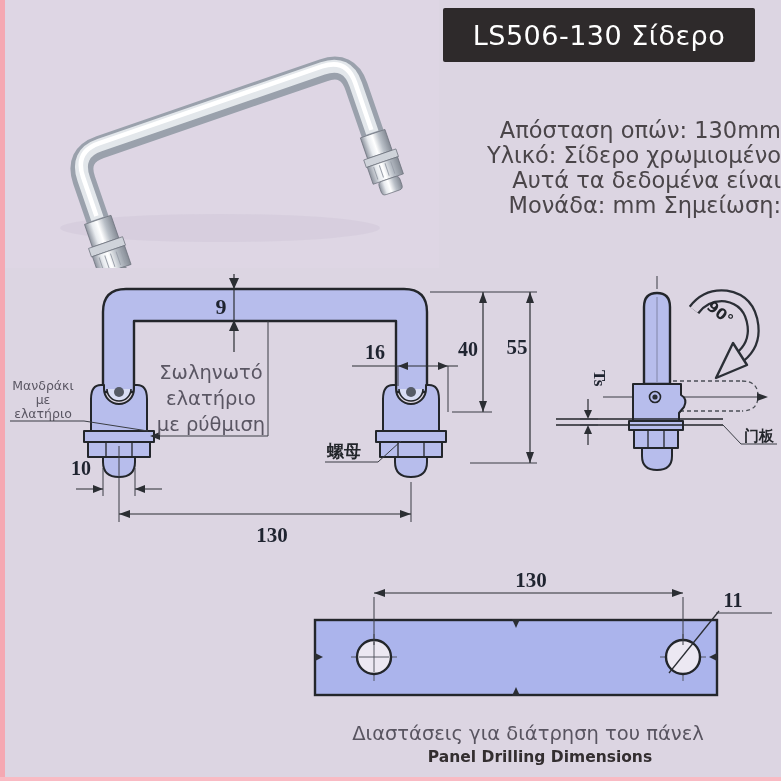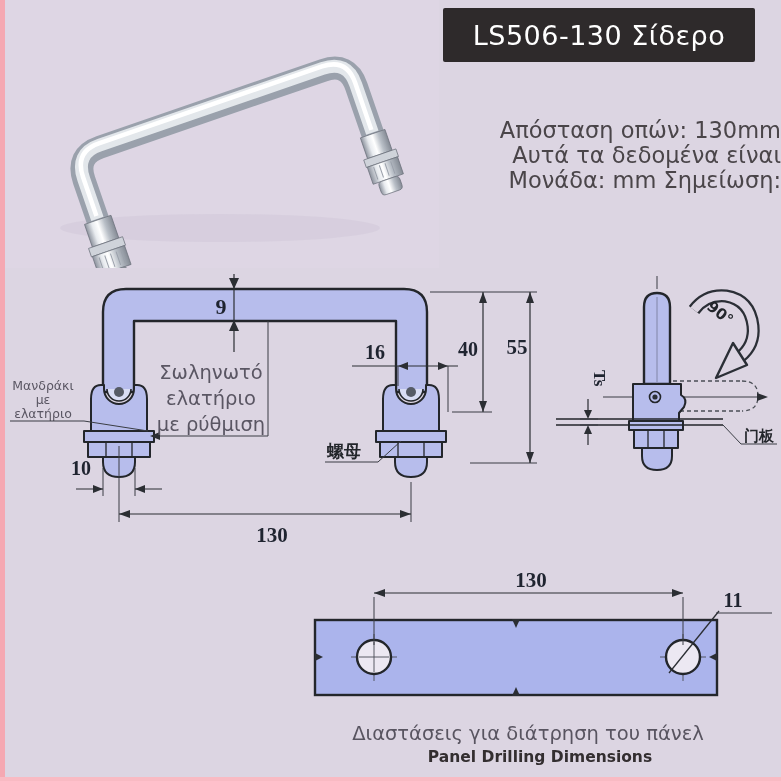--- a/index.html
+++ b/index.html
@@ -73,20 +73,21 @@
     </g>
   </svg>
 </div>
 
 <div class="badge">
   <span>LS506-130 Σίδερο</span>
 </div>
 
 <div class="desc">
   <div>Απόσταση οπών: 130mm</div>
+  <div>Υλικό: Σίδερο χρωμιομένο</div>
   <div>Αυτά τα δεδομένα είναι</div>
   <div>Μονάδα: mm Σημείωση:</div>
 </div>
 
 <svg width="781" height="781" viewBox="0 0 781 781" style="position:absolute;left:0;top:0;">
 
   <g>
 
     <path class="outl" d="M103,392 V312 Q103,289 126,289 H404 Q427,289 427,312 V392 H396 V321 H134 V392 Z"></path>
 

